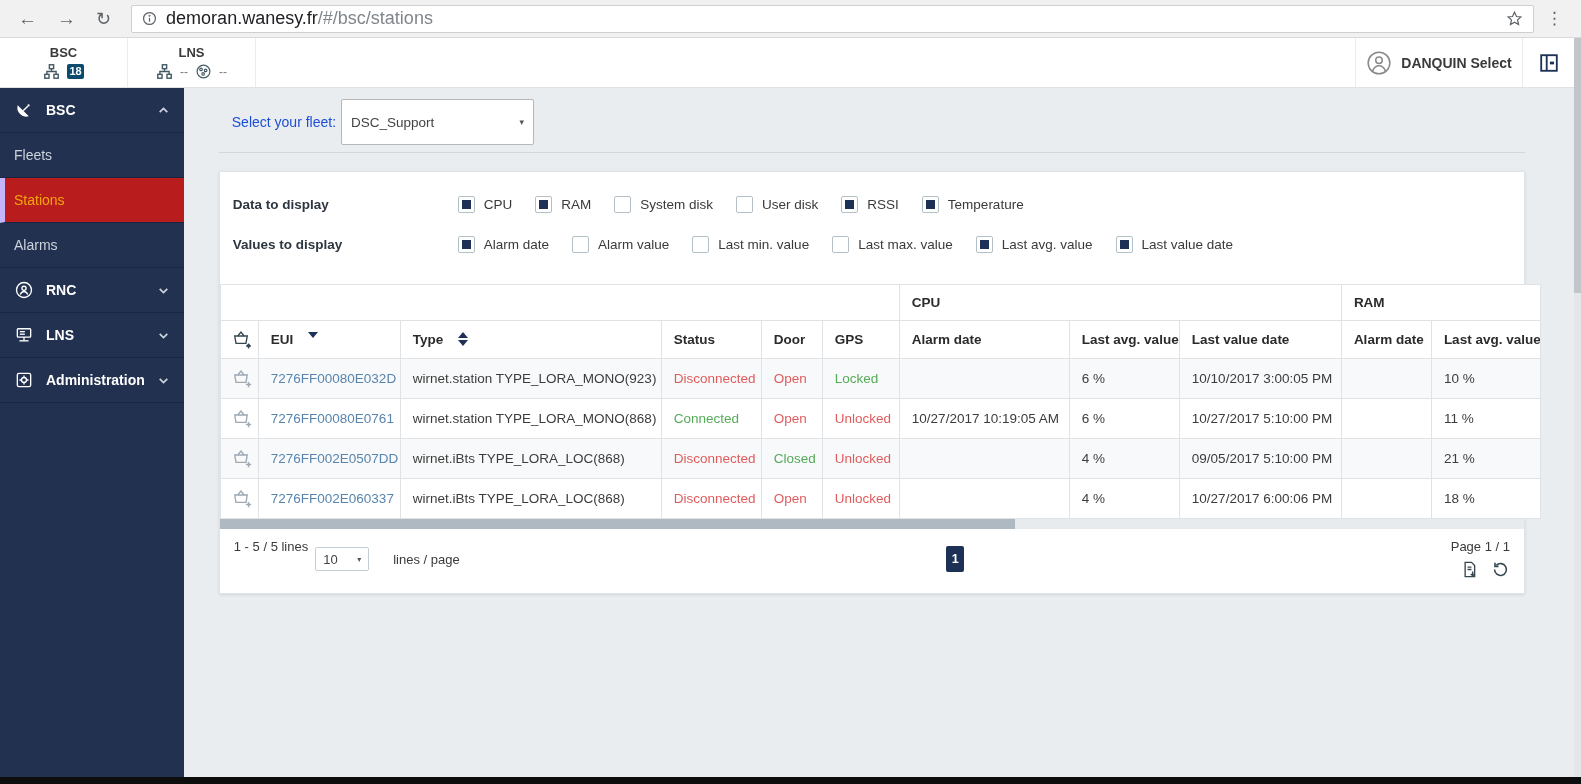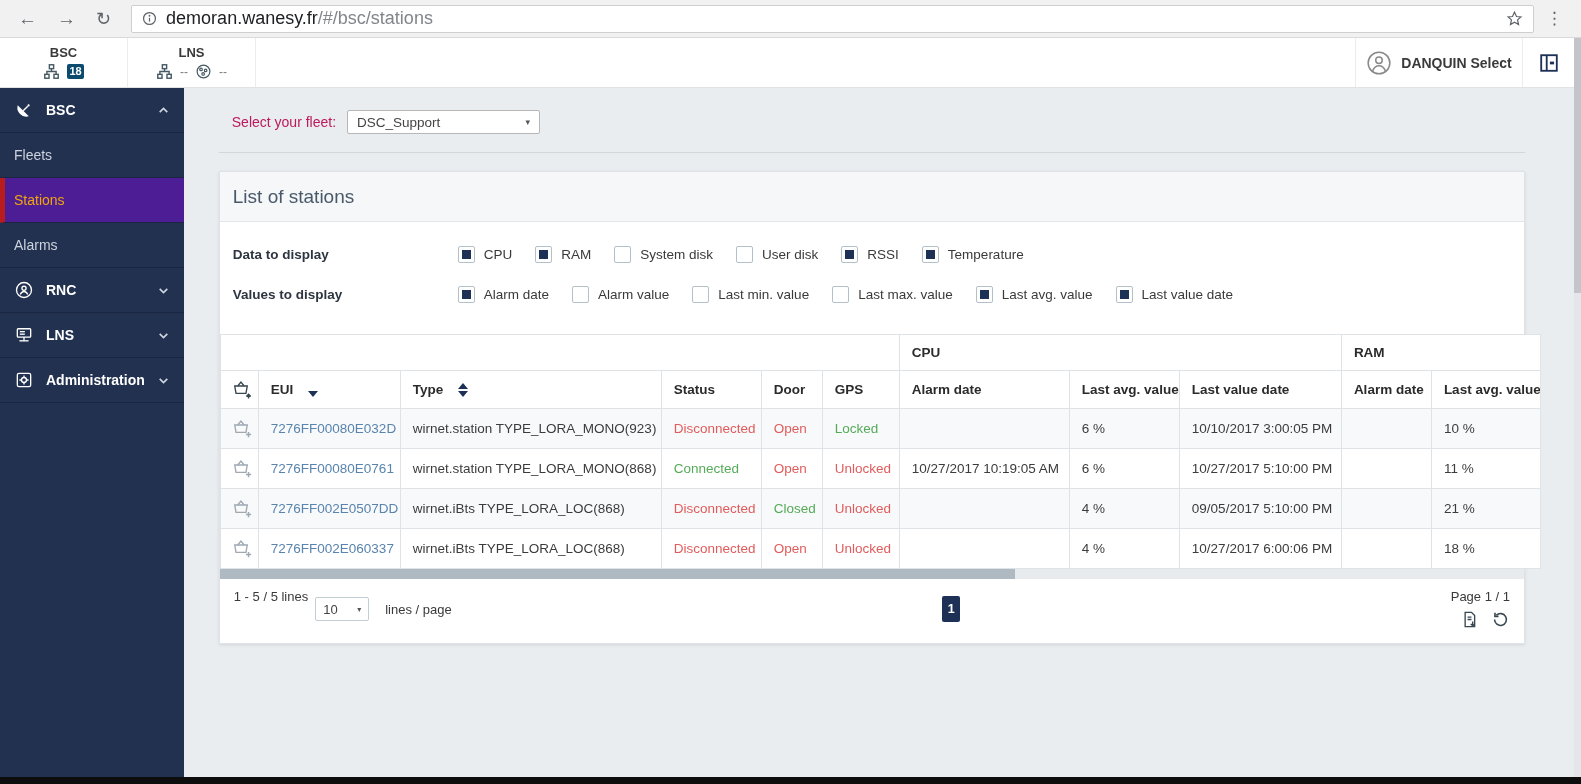--- a/index.html
+++ b/index.html
@@ -35,29 +35,29 @@
 
   
   .body-row { flex:1; display:flex; min-height:0; }
 
   
   .sidebar { flex:0 0 170px; background:#223150; display:flex; flex-direction:column; }
   .side-item { height:45px; flex:0 0 45px; display:flex; align-items:center; padding:0 14px; gap:12px; border-bottom:1px solid #1a2541; font-size:14px; color:#fff; cursor:default; }
   .side-item .lbl { flex:0 0 auto; }
   .side-section { font-weight:bold; }
   .side-sub { color:#ccd3dd; font-weight:normal; }
-  .side-sub.active { background:#4c1d95; color:#f2a60c; border-left:5px solid #b91c1c; padding-left:9px; }
+  .side-sub.active { background:#b91c1c; color:#f2a60c; border-left:5px solid #c4b5fd; padding-left:9px; }
   .chev { margin-left:auto; display:flex; align-items:center; }
   .side-icon { display:flex; align-items:center; width:20px; justify-content:center; }
 
   
   .main { flex:1; padding:0 56px 0 35px; overflow:hidden; }
   .fleet-row { margin-top:18px; height:32px; display:flex; align-items:center; padding-left:13px; }
-  .fleet-label { font-size:14px; color:#be185d; margin-right:11px; }
-  .select-box { width:193px; height:24px; background:#fff; border:1px solid #b7b7b7; border-radius:2px; display:flex; align-items:center; padding:0 9px; font-size:13.5px; color:#444; }
+  .fleet-label { font-size:14px; color:#1d4ed8; margin-right:5px; }
+  .select-box { width:193px; height:46px; background:#fff; border:1px solid #b7b7b7; border-radius:2px; display:flex; align-items:center; padding:0 9px; font-size:13.5px; color:#444; }
   .select-box .select-arrow { margin-left:auto; font-size:9px; color:#555; }
   .divider { margin-top:14px; border-top:1px solid #d3d7da; }
 
   .filter-panel { margin-top:19px; height:50px; background:#f4f5f7; border:1px solid #e0e3e6; display:flex; align-items:center; justify-content:space-between; padding:0 40px 0 13px; }
   .panel-title { font-size:19px; color:#48596a; }
 
   .list-card { margin-top:18px; background:#fff; border:1px solid #dfe2e6; box-shadow:0 1px 3px rgba(0,0,0,.10); }
   .card-header { height:50px; background:#f6f7f9; border-bottom:1px solid #e3e6e8; display:flex; align-items:center; padding:0 13px; }
   .checks-section { padding:12px 13px 6px 13px; }
   .checks-row { height:40px; display:flex; align-items:center; }
@@ -72,32 +72,32 @@
   .table-wrap { margin-top:14px; }
   table.stations { border-collapse:collapse; table-layout:fixed; width:100%; font-size:13.5px; color:#3c3c3c; }
   table.stations th, table.stations td { border:1px solid #e0e3e5; padding:0 12px; white-space:nowrap; overflow:hidden; text-align:left; }
   tr.group-row th { height:36px; font-weight:bold; color:#2b2b2b; background:#fff; }
   tr.head-row th { height:38px; font-weight:bold; color:#2b2b2b; background:#fff; }
   tr.data-row td { height:40px; background:#fff; }
   tr.data-row:nth-child(odd) td { background:#f8f9fa; }
   td.cart-cell, th.cart-cell { text-align:center; padding:0 4px; }
   td.eui-cell { color:#5884ad; }
   td.num-cell { text-align:right; }
-  .th-flex { display:flex; align-items:flex-end; gap:15px; }
+  .th-flex { display:flex; align-items:flex-start; gap:15px; }
   .tri-down { width:0; height:0; border-left:5px solid transparent; border-right:5px solid transparent; border-top:6px solid #1d3156; }
   .tri-up { width:0; height:0; border-left:5px solid transparent; border-right:5px solid transparent; border-bottom:6px solid #1d3156; }
   .sort-both { display:flex; flex-direction:column; gap:2px; }
 
   .hscroll { height:10px; background:#e7ebee; }
   .hthumb { width:61%; height:100%; background:#aeb9c1; }
 
   
   .card-footer { display:flex; padding:10px 14px 14px 14px; }
   .foot-left { display:flex; flex-direction:row; gap:7px; font-size:13px; color:#3a3a3a; }
-  .lines-select-row { display:flex; align-items:center; gap:16px; }
+  .lines-select-row { display:flex; align-items:center; gap:24px; }
   .select-small { width:54px; height:24px; border:1px solid #c3ced4; border-radius:2px; background:#fff; display:flex; align-items:center; padding:0 7px; font-size:13px; color:#444; }
   .select-small .select-arrow { margin-left:auto; font-size:8px; color:#555; }
   .foot-center { flex:1; display:flex; align-items:center; justify-content:center; }
   .page-btn { min-width:18px; height:26px; padding:0 5px; background:#1d3156; color:#fff; font-size:12.5px; font-weight:bold; border-radius:2px; display:flex; align-items:center; justify-content:center; }
   .foot-right { display:flex; flex-direction:column; align-items:flex-end; gap:6px; font-size:13px; color:#3a3a3a; }
   .foot-icons { display:flex; align-items:center; gap:12px; }
 
   
   .bottom-strip { position:absolute; left:0; right:0; bottom:0; height:7px; background:#0d0d0d; }
   .vscroll { position:absolute; top:38px; right:0; bottom:7px; width:7px; background:#e4e6e9; }
@@ -276,23 +276,20 @@
         <div class="select-box">
           <span>DSC_Support</span>
           <span class="select-arrow">▾</span>
         </div>
       </div>
 
       <div class="divider"></div>
 
 
       <div class="list-card">
-        <div class="card-header">
-          <span class="panel-title">List of stations</span>
-        </div>
 
         <div class="checks-section">
           <div class="checks-row">
             <span class="checks-label">Data to display</span>
             <div class="checks" id="data-checks">
                 <span class="check-item">
                   <span class="checkbox checked"></span>
                   <span class="check-label">CPU</span>
                 </span>
                 <span class="check-item">

